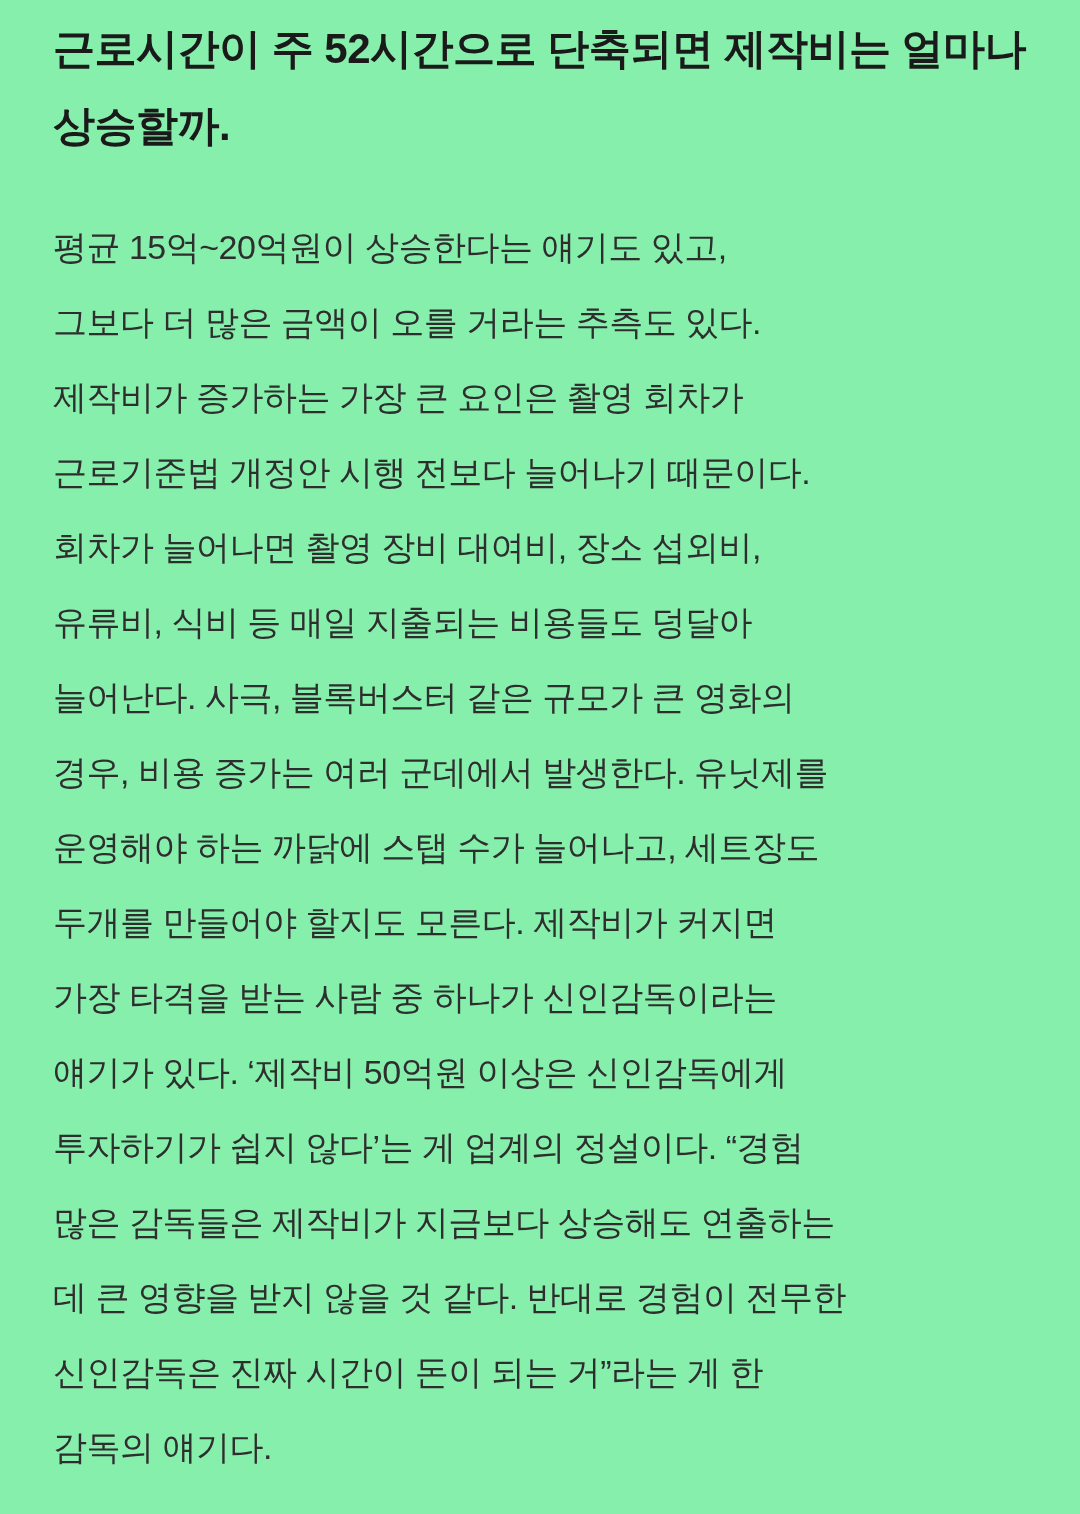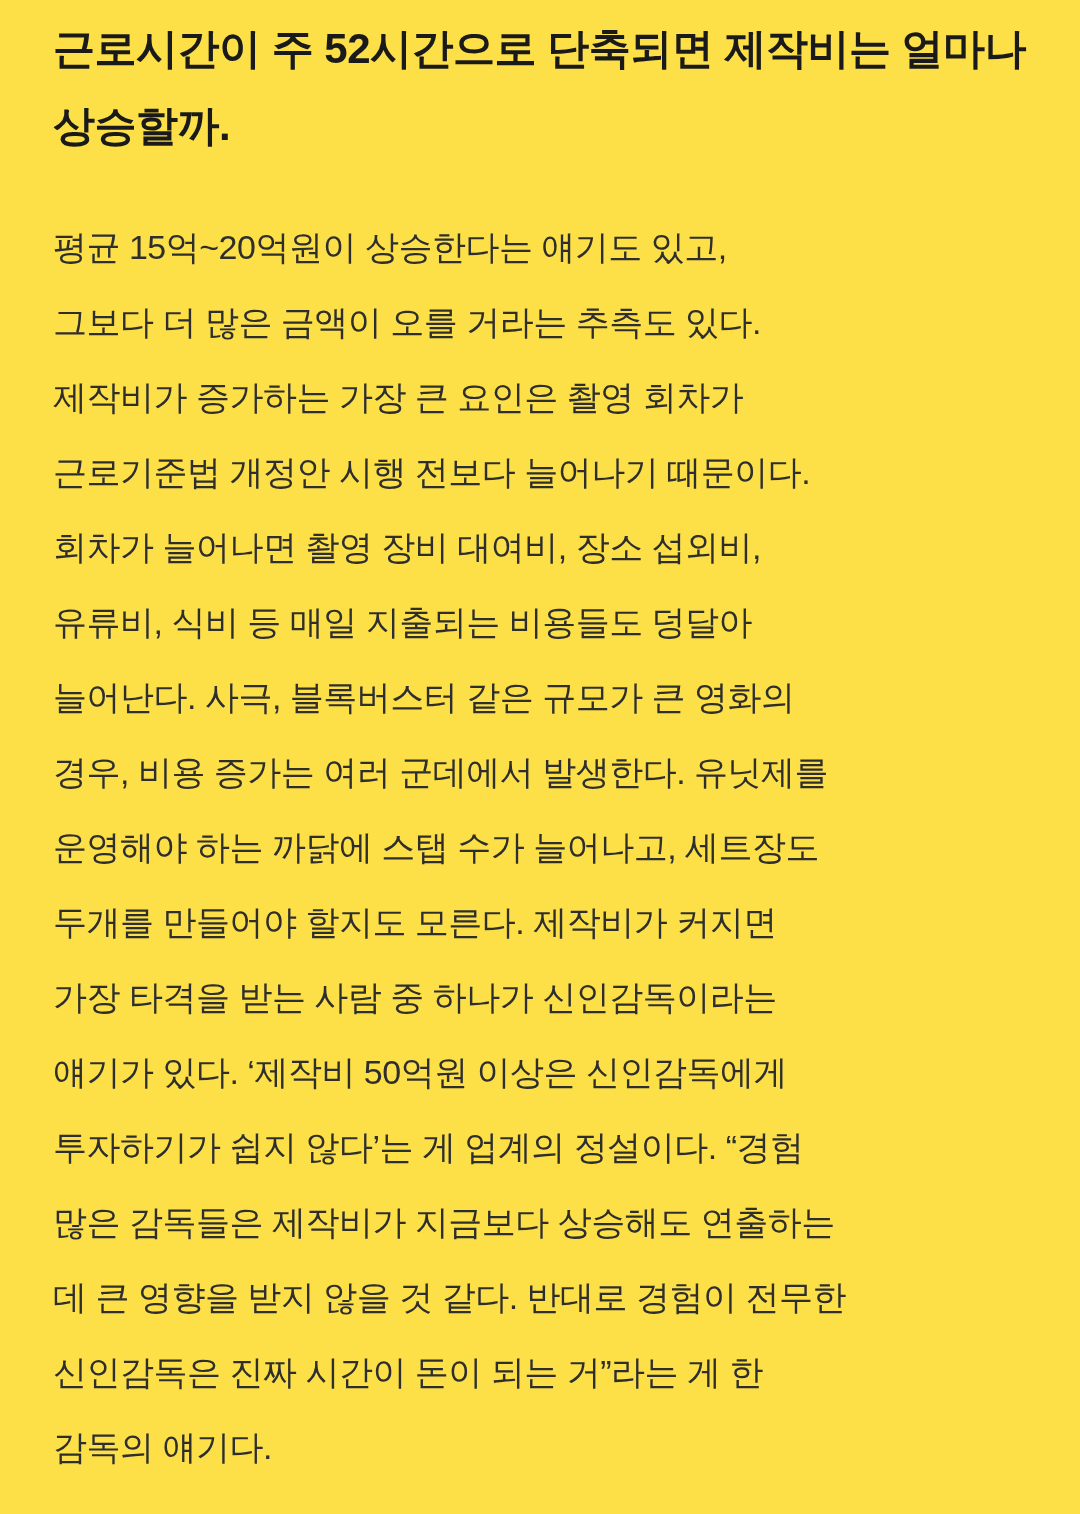--- a/index.html
+++ b/index.html
@@ -5,21 +5,21 @@
   * { margin: 0; padding: 0; box-sizing: border-box; }
 
   html, body {
     background: #ffffff;
   }
 
   .page {
     position: relative;
     width: 1080px;
     height: 1514px;
-    background: #fde047;
+    background: #86efac;
     padding: 10px 12px 0 53px;
     overflow: hidden;
     font-family: "Liberation Sans", "DejaVu Sans", sans-serif;
   }
 
   .article-title {
     font-size: 42px;
     line-height: 77px;
     font-weight: 700;
     color: #1a1a1a;

